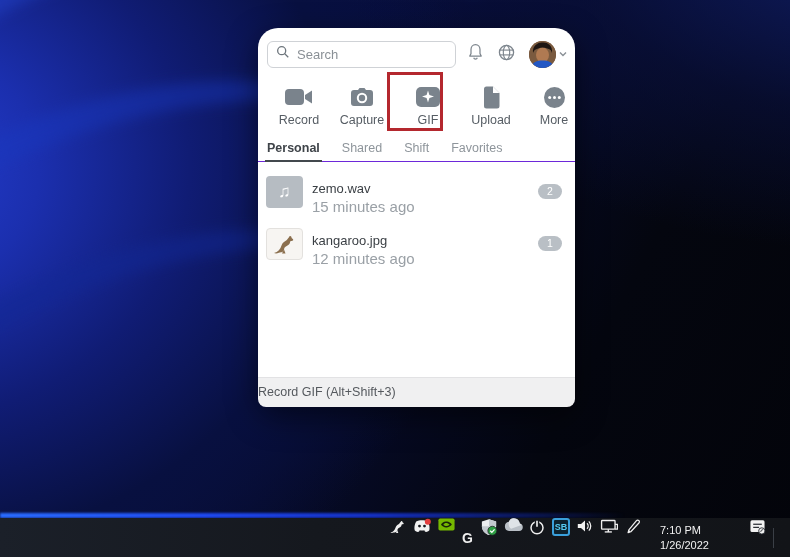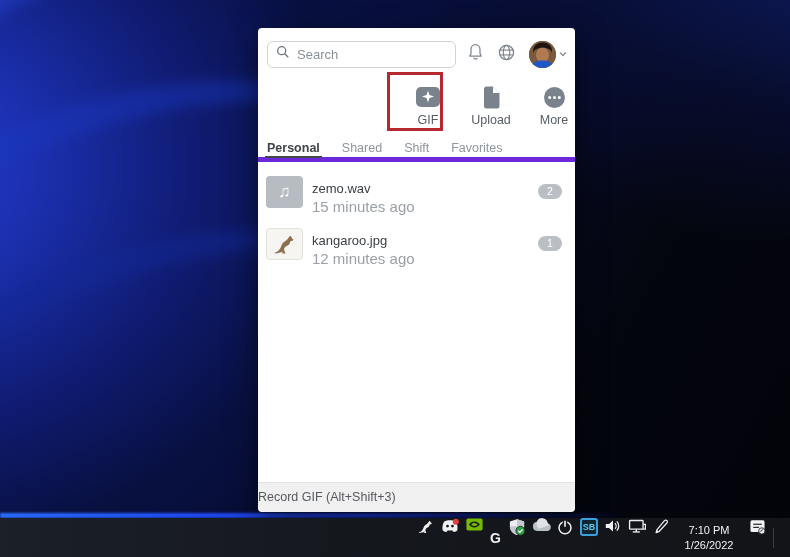--- a/index.html
+++ b/index.html
@@ -20,22 +20,22 @@
   .ribbon1 { left:-320px; top:-60px; width:900px; height:640px; border-top:42px solid rgba(40,80,230,.38); transform:rotate(-28deg); }
   .ribbon2 { left:-380px; top:120px; width:980px; height:700px; border-top:30px solid rgba(25,55,190,.45); transform:rotate(-30deg); }
   .ribbon3 { left:-300px; top:260px; width:900px; height:620px; border-top:26px solid rgba(18,40,150,.5); transform:rotate(-26deg); }
   .glow-strip {
     position:absolute; left:0; bottom:39px; width:680px; height:5px; filter:blur(1px);
     background:linear-gradient(90deg, #2a6cff 0%, #1f49f0 30%, #1530c0 55%, rgba(10,20,60,0) 92%);
   }
 
   
   .app-window {
-    position:absolute; left:258px; top:28px; width:317px; height:484px;
-    background:#ffffff; border-radius:4px; box-shadow:0 10px 30px rgba(0,0,0,.5);
+    position:absolute; left:258px; top:28px; width:317px; height:379px;
+    background:#ffffff; border-radius:20px; box-shadow:0 10px 30px rgba(0,0,0,.5);
   }
 
   
   .topbar { position:absolute; top:12px; left:9px; right:7px; height:28px; display:flex; align-items:center; }
   .search-box {
     width:189px; height:27px; border:1px solid #cfd2d6; border-radius:6px; background:#fff;
     display:flex; align-items:center; padding:0 8px; gap:7px;
   }
   .search-box .ph { color:#8a9096; font-size:13px; }
   .topbar-icons { display:flex; align-items:center; margin-left:auto; gap:13px; }
@@ -49,21 +49,21 @@
   .tool-item .tlabel { margin-top:3px; font-size:12.5px; color:#565d64; }
   .ti0{left:0} .ti1{left:63px} .ti2{left:129px} .ti3{left:192px} .ti4{left:255px}
   .highlight-rect {
     position:absolute; left:129px; top:44px; width:56px; height:59px;
     border:3px solid #b4282e; z-index:3; pointer-events:none;
   }
 
   
   .tabs {
     position:absolute; top:109px; left:0; right:0; height:25px;
-    display:flex; gap:22px; padding-left:9px; border-bottom:5px solid #6d28d9;
+    display:flex; gap:22px; padding-left:9px; border-bottom:1px solid #6d28d9;
   }
   .tab { position:relative; font-size:12.5px; color:#8e959b; line-height:22px; cursor:pointer; }
   .tab.active { color:#3f4449; font-weight:bold; }
   .tab.active::after { content:""; position:absolute; left:-2px; right:-2px; bottom:-1px; height:2.5px; background:#43484d; }
 
   
   .file-list { position:absolute; top:146px; left:0; right:0; }
   .file-row { position:relative; height:36px; margin:0 8px 16px 8px; display:flex; align-items:center; cursor:pointer; }
   .thumb { width:37px; height:32px; border-radius:4px; display:flex; align-items:center; justify-content:center; flex:none; }
   .thumb.audio { background:#b6bcc2; color:#fff; font-size:17px; }
@@ -83,21 +83,21 @@
     font-size:12.5px; color:#55595e; line-height:29px; 
   }
 
   
   .taskbar {
     position:absolute; left:0; bottom:0; width:790px; height:39px;
     background:linear-gradient(90deg, #1b2029 0%, #15181e 40%, #121418 100%);
   }
   .tray { position:absolute; right:0; top:0; height:100%; display:flex; align-items:center; }
   .tray-ic { width:24px; height:100%; display:flex; justify-content:center; cursor:pointer; }
-  .clock { width:70px; margin:0 1px; text-align:center; color:#f2f2f2; font-size:11px; line-height:1.3; cursor:pointer; }
+  .clock { width:70px; margin:0 15px; text-align:left; color:#f2f2f2; font-size:11px; line-height:1.3; cursor:pointer; }
   .tb-divider { width:1px; height:20px; background:#3a3f46; margin-left:4px; }
   .edge-space { width:16px; height:100%; }
   .sb-box {
     width:18px; height:18px; border:2px solid #3aa0dc; border-radius:3px; background:#0d2330;
     color:#55c9f0; font-size:9px; font-weight:bold; display:flex; align-items:center; justify-content:center;
   }
   .logi-g { width:19px; height:19px; border-radius:50%; color:#f0f0f0; font-size:14px; font-weight:bold;
     display:flex; align-items:center; justify-content:center; }
 </style>
 </head>
@@ -150,20 +150,38 @@
           <span>
             <svg width="10" height="10" viewBox="0 0 10 10">
                 <polyline points="2,3.5 5,6.5 8,3.5" fill="none" stroke="#8a9096" stroke-width="1.4"></polyline>
               </svg>
           </span>
         </span>
       </div>
     </div>
 
     <div class="toolbar">
+      <div class="tool-item ti0">
+        <span class="ticon">
+          <svg width="30" height="20" viewBox="0 0 30 20">
+              <rect x="1" y="2" width="19" height="16" rx="4" fill="#7a838c"></rect>
+              <path d="M21 8 L28 3.5 L28 16.5 L21 12 Z" fill="#7a838c"></path>
+            </svg>
+        </span>
+        <span class="tlabel">Record</span>
+      </div>
+      <div class="tool-item ti1">
+        <span class="ticon">
+          <svg width="24" height="20" viewBox="0 0 24 20">
+              <path d="M8 3 L9.5 1 L14.5 1 L16 3 L20 3 A3 3 0 0 1 23 6 L23 16 A3 3 0 0 1 20 19 L4 19 A3 3 0 0 1 1 16 L1 6 A3 3 0 0 1 4 3 Z" fill="#7a838c"></path>
+              <circle cx="12" cy="11" r="4.2" fill="none" stroke="#fff" stroke-width="2"></circle>
+            </svg>
+        </span>
+        <span class="tlabel">Capture</span>
+      </div>
       <div class="tool-item ti2">
         <span class="ticon">
           <svg width="26" height="22" viewBox="0 0 26 22">
               <rect x="1" y="1" width="24" height="20" rx="5" fill="#7a838c"></rect>
               <path d="M13 4.5 L14.4 9.1 L19 10.5 L14.4 11.9 L13 16.5 L11.6 11.9 L7 10.5 L11.6 9.1 Z" fill="#fff"></path>
             </svg>
         </span>
         <span class="tlabel">GIF</span>
       </div>
       <div class="tool-item ti3">

